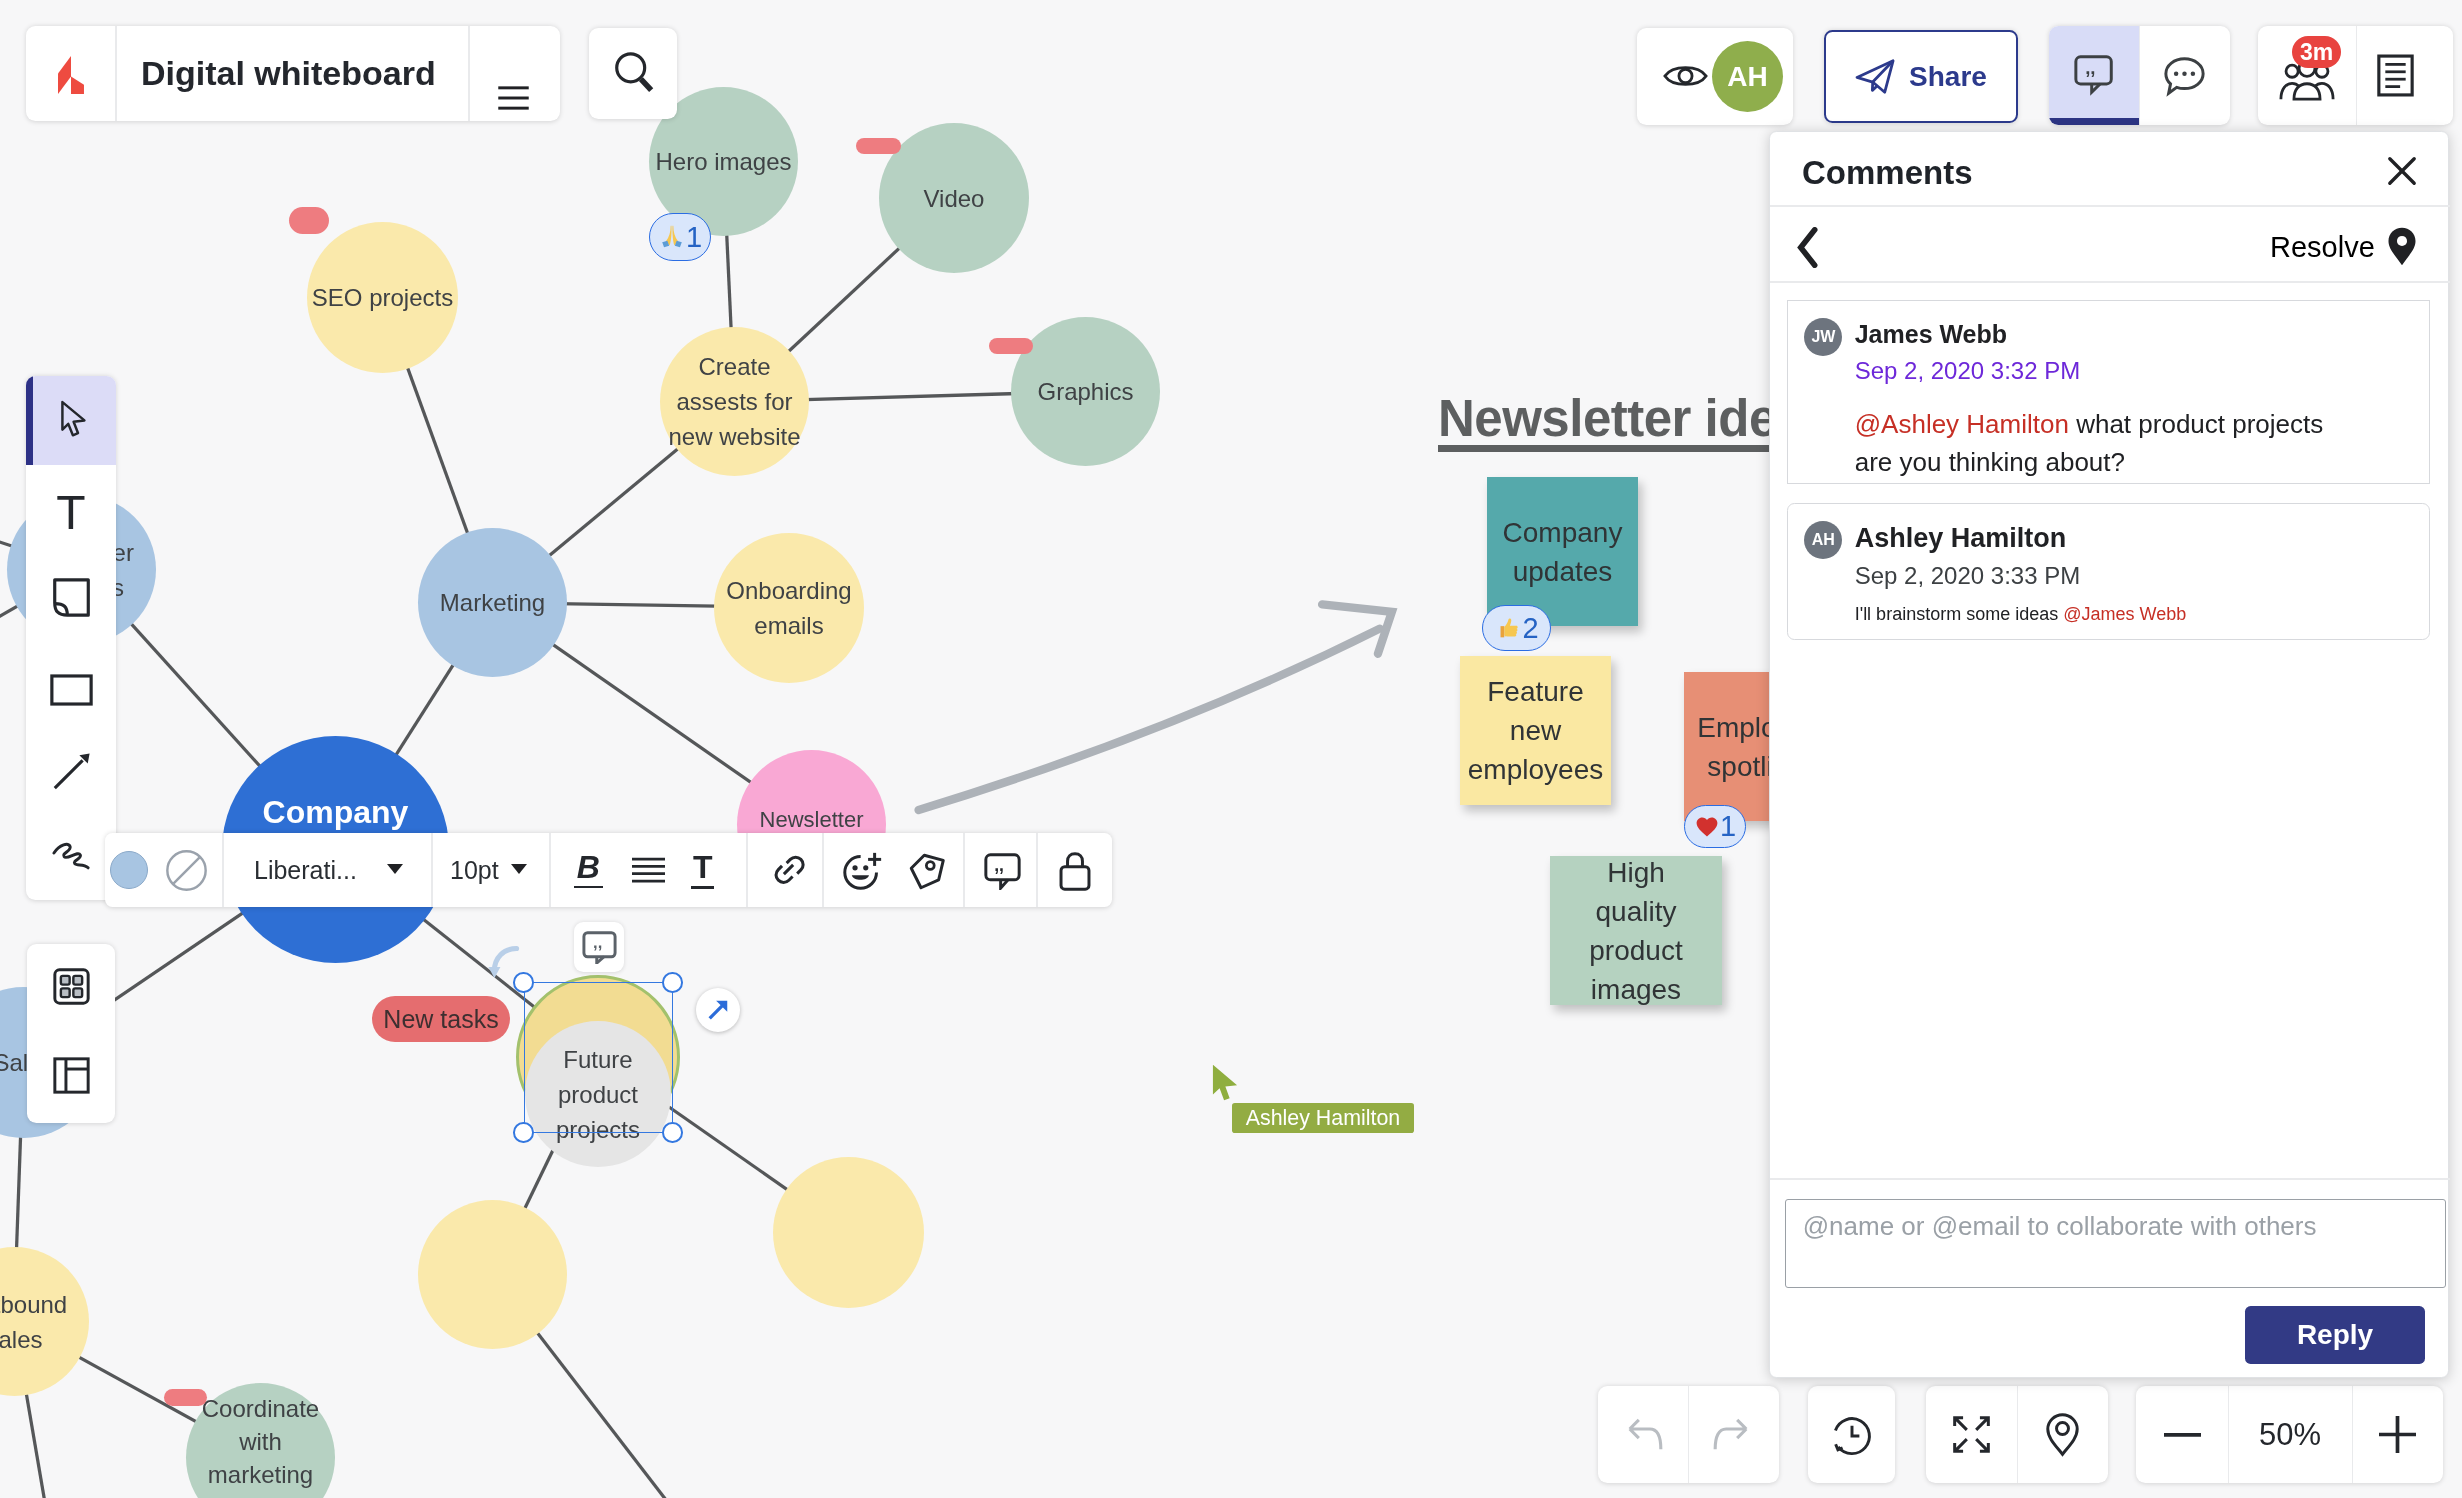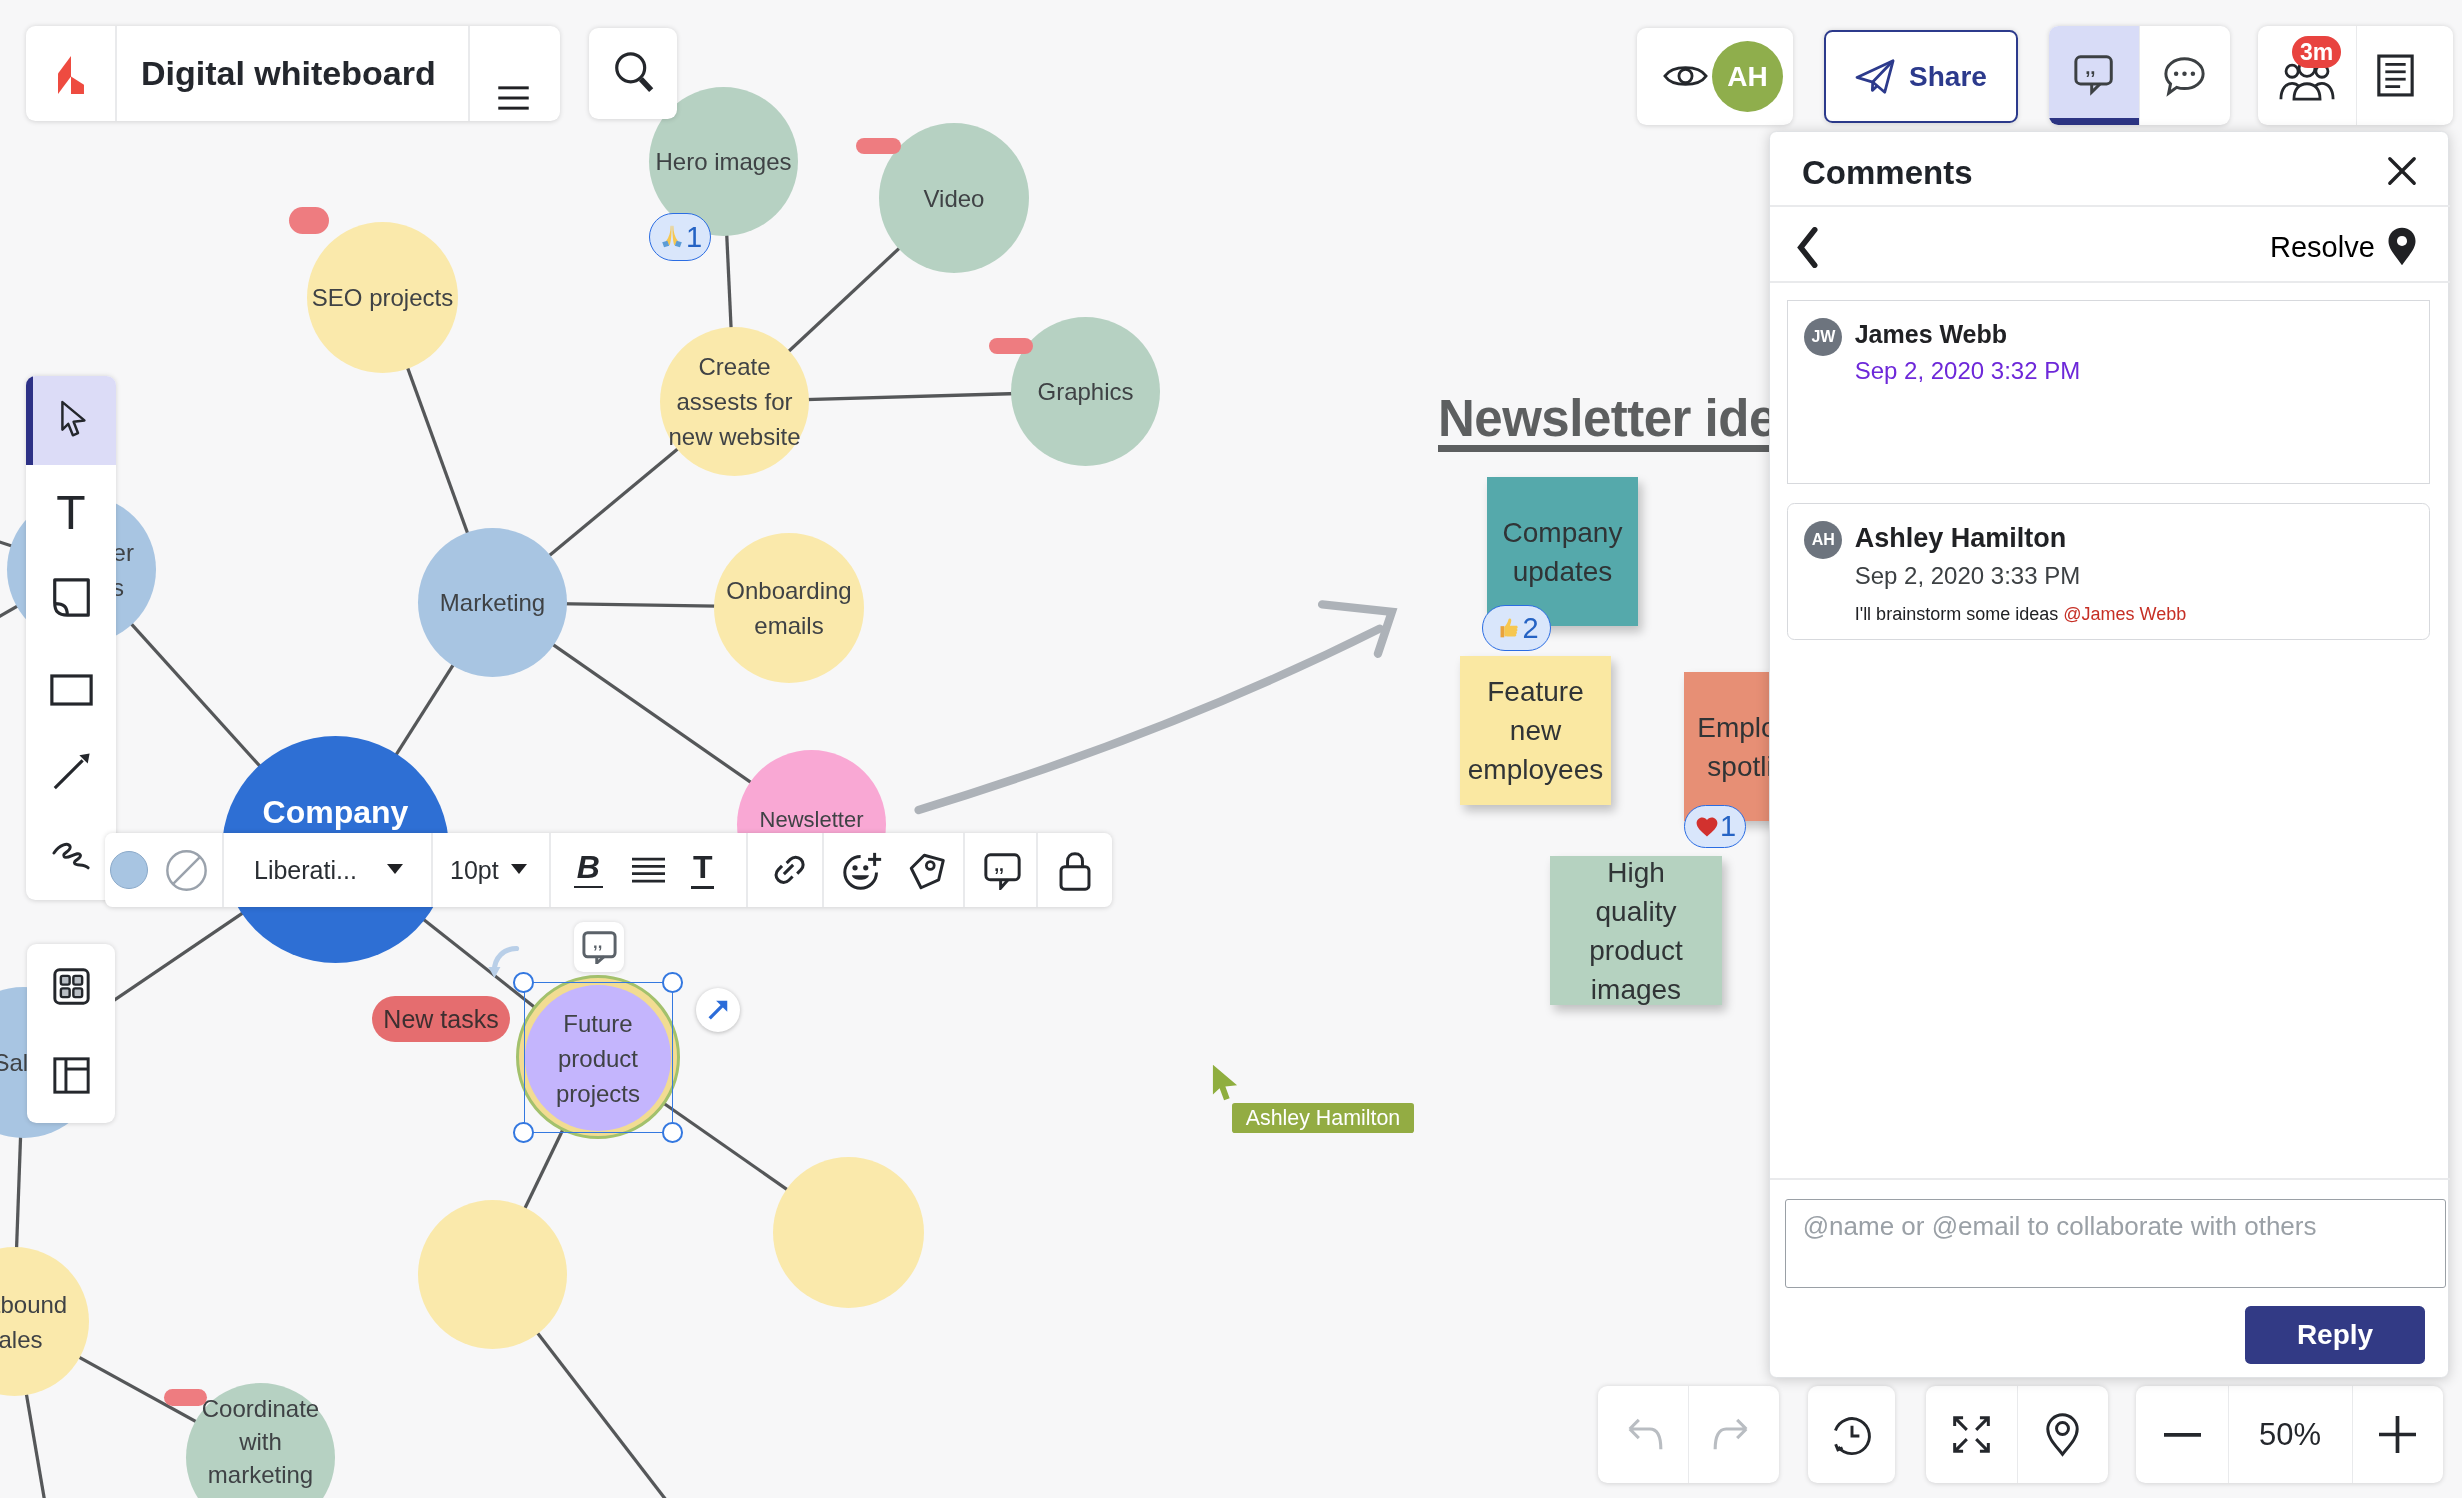--- a/index.html
+++ b/index.html
@@ -54,21 +54,21 @@
 <div class="node" style="left:879px;top:123px;width:150px;height:150px;background:#b6d1c2;">Video</div>
 <div class="node" style="left:1011px;top:317px;width:149px;height:149px;background:#b6d1c2;">Graphics</div>
 <div class="node" style="left:714px;top:533px;width:150px;height:150px;background:#fae9ab;">Onboarding<br>emails</div>
 <div class="node" style="left:737px;top:750px;width:149px;height:149px;background:#f9a8d4;font-size:22px;padding-bottom:9.3px;box-sizing:border-box;">Newsletter</div>
 <div class="node" style="left:418px;top:1200px;width:149px;height:149px;background:#fae9ab;"></div>
 <div class="node" style="left:773px;top:1157px;width:151px;height:151px;background:#fae9ab;"></div>
 <div class="node" style="left:-60px;top:1247px;width:149px;height:149px;background:#fae9ab;">Outbound<br>sales</div>
 <div class="node" style="left:186px;top:1383px;width:149px;height:149px;background:#b6d1c2;font-size:24px;line-height:33px;">Coordinate<br>with<br>marketing<br>department</div>
 
 <div class="abs" style="left:516px;top:975px;width:164px;height:164px;border-radius:50%;background:#f2dc92;border:3.7px solid #a3c16c;box-sizing:border-box;z-index:2;"></div>
-<div class="node" style="left:525px;top:985px;width:146px;height:146px;background:#c4b5fd;">Future<br>product<br>projects</div>
+<div class="node" style="left:525px;top:1021px;width:146px;height:146px;background:#e5e5e5;">Future<br>product<br>projects</div>
 
 <div class="pill" style="left:289px;top:207px;width:40px;height:27px;"></div>
 <div class="pill" style="left:856px;top:138px;width:45px;height:16px;"></div>
 <div class="pill" style="left:989px;top:338px;width:44px;height:16px;"></div>
 <div class="pill" style="left:164px;top:1389px;width:43px;height:16.7px;"></div>
 <div class="pill" style="left:372px;top:996px;width:138px;height:46px;display:flex;align-items:center;justify-content:center;background:#e56d6f;color:#3d2f30;font-size:25px;">New tasks</div>
 
 <div class="abs" style="left:1438px;top:389px;z-index:2;font-size:51px;font-weight:bold;color:#5d5f60;letter-spacing:-0.5px;text-decoration:underline;text-decoration-thickness:7.4px;text-underline-offset:9.3px;white-space:nowrap;">Newsletter ideas</div>
 
 <div class="sticky" style="left:1487px;top:477px;width:151px;height:149px;background:#55a9ab;">Company<br>updates</div>
@@ -360,20 +360,21 @@
   <svg class="abs" style="left:616px;top:94px" width="32" height="41" viewBox="0 0 34 44">
       <path d="M17 2 C25 2,31.5 8.3,31.5 16.2 C31.5 25.5,23 33,17 42 C11 33,2.5 25.5,2.5 16.2 C2.5 8.3,9 2,17 2 Z" fill="#202124"></path>
       <circle cx="17" cy="16" r="5.4" fill="#fff"></circle>
     </svg>
   <div class="divline" style="left:0;top:149px;width:680px;height:1.9px;"></div>
 
   <div class="abs" style="left:16.7px;top:168px;width:643px;height:184px;border:1.9px solid #d7d9dd;border-radius:0;box-sizing:border-box;">
     <div class="abs" style="left:16.7px;top:16.7px;width:38px;height:38px;border-radius:50%;background:#6d747e;color:#fff;font-size:16px;font-weight:bold;display:flex;align-items:center;justify-content:center;">JW</div>
     <div class="abs" style="left:67px;top:18.6px;font-size:25px;font-weight:bold;color:#202124;">James Webb</div>
     <div class="abs" style="left:67px;top:41px;font-size:24px;color:#6d28d9;margin-top:15px;">Sep 2, 2020 3:32 PM</div>
+    <div class="abs" style="left:67px;top:104px;font-size:26px;line-height:38px;color:#202124;"><span style="color:#c62f25;">@Ashley Hamilton</span> what product projects<br>are you thinking about?</div>
   </div>
   <div class="abs" style="left:16.7px;top:371px;width:643px;height:137px;border:1.9px solid #d7d9dd;border-radius:7.4px;box-sizing:border-box;">
     <div class="abs" style="left:16.7px;top:16.7px;width:38px;height:38px;border-radius:50%;background:#6d747e;color:#fff;font-size:16px;font-weight:bold;display:flex;align-items:center;justify-content:center;">AH</div>
     <div class="abs" style="left:67px;top:18.6px;font-size:27px;font-weight:bold;color:#202124;">Ashley Hamilton</div>
     <div class="abs" style="left:67px;top:58px;font-size:24px;color:#3c4043;">Sep 2, 2020 3:33 PM</div>
     <div class="abs" style="left:67px;top:100px;font-size:18px;color:#202124;">I'll brainstorm some ideas <span style="color:#c62f25;">@James Webb</span></div>
   </div>
 
   <div class="divline" style="left:0;top:1046px;width:680px;height:1.9px;"></div>
   <div class="abs" style="left:15px;top:1067px;width:661px;height:89px;border:1.9px solid #9aa0a6;border-radius:3px;box-sizing:border-box;">

